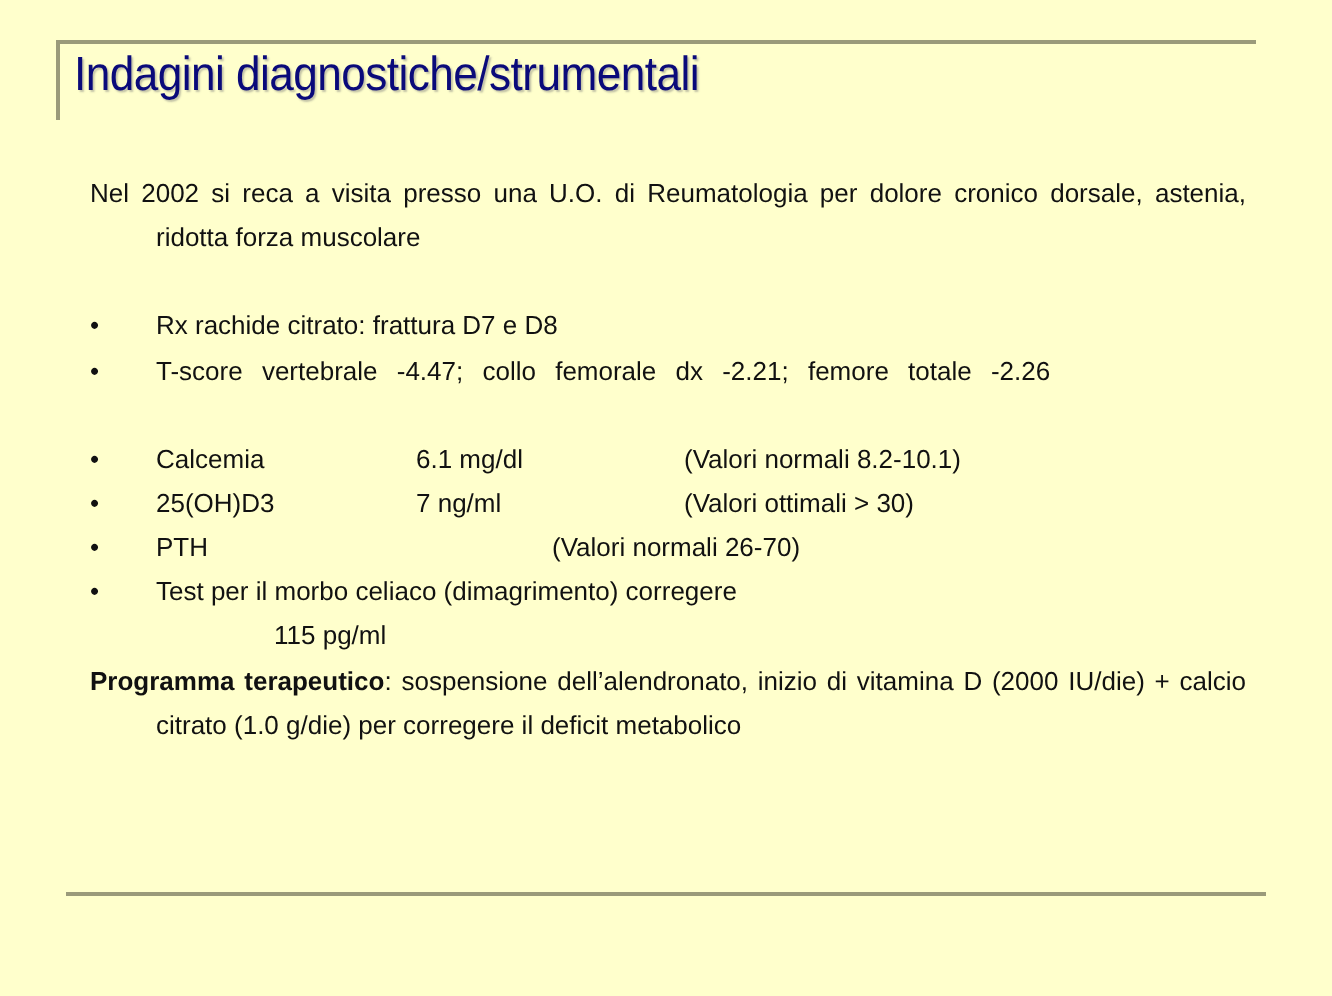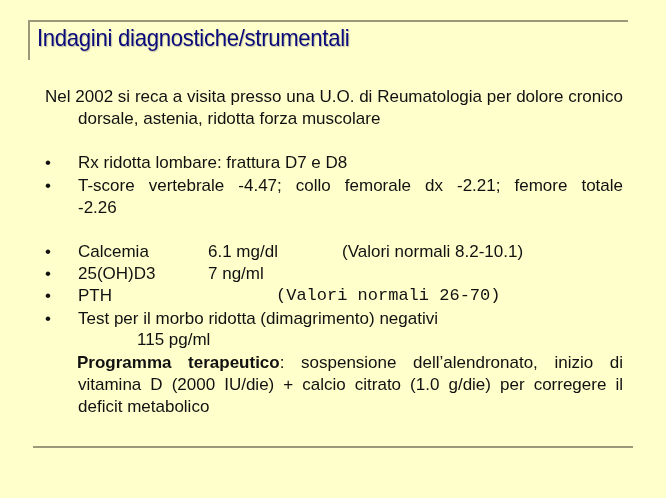--- a/index.html
+++ b/index.html
@@ -44,21 +44,21 @@
       text-shadow: 1px 1px 1px rgba(120, 120, 120, 0.45);
       transform: scaleX(0.92);
       transform-origin: left top;
       white-space: nowrap;
     }
     .content {
       position: absolute;
       left: 45px;
       top: 86px;
       width: 578px;
-      font-size: 17px;
+      font-size: 13px;
       line-height: 22.2px;
     }
     .para {
       text-align: justify;
       text-align-last: left;
       padding-left: 33px;
       text-indent: -33px;
       margin: 0;
     }
     .spacer {
@@ -86,24 +86,23 @@
       white-space: nowrap;
     }
     .row .dot {
       position: absolute;
       left: 0;
     }
     .row .c1 { position: absolute; left: 33px; }
     .row .c2 { position: absolute; left: 163px; }
     .row .c3 { position: absolute; left: 297px; }
     .row.pth .c2 { left: 92px; margin-top: 44px; }
-    .row.pth .c3 { left: 231px; font-family: Liberation Mono, monospace; }
+    .row.pth .c3 { left: 231px; }
     .bold {
       font-weight: bold;
-      margin-left: 32px;
     }
     .word-spaced {
       word-spacing: 6px;
     }
     .bottom-line {
       position: absolute;
       left: 33px;
       top: 446px;
       width: 600px;
       height: 2px;
@@ -117,49 +116,50 @@
 <div class="title">Indagini diagnostiche/strumentali</div>
 
 <div class="content">
   <p class="para">Nel 2002 si reca a visita presso una U.O. di Reumatologia per dolore cronico dorsale, astenia, ridotta forza muscolare</p>
 
   <div class="spacer"></div>
 
 
   <div class="bullet">
     <span class="dot">•</span>
-    <span>Rx ridotta lombare: frattura D7 e D8</span>
+    <span>Rx rachide citrato: frattura D7 e D8</span>
   </div>
   <div class="bullet word-spaced">
     <span class="dot">•</span>
     <span>T-score vertebrale -4.47; collo femorale dx -2.21; femore totale -2.26</span>
   </div>
 
   <div class="spacer"></div>
 
   <div class="row">
     <span class="dot">•</span>
     <span class="c1">Calcemia</span>
     <span class="c2">6.1 mg/dl</span>
     <span class="c3">(Valori normali 8.2-10.1)</span>
   </div>
   <div class="row">
     <span class="dot">•</span>
     <span class="c1">25(OH)D3</span>
     <span class="c2">7 ng/ml</span>
+    <span class="c3">(Valori ottimali &gt; 30)</span>
   </div>
   <div class="row pth">
     <span class="dot">•</span>
     <span class="c1">PTH</span>
     <span class="c2">115 pg/ml</span>
     <span class="c3">(Valori normali 26-70)</span>
   </div>
   <div class="bullet">
     <span class="dot">•</span>
-    <span>Test per il morbo ridotta (dimagrimento) negativi</span>
+    <span>Test per il morbo celiaco (dimagrimento) corregere</span>
   </div>
 
   <div class="spacer"></div>
 
   <p class="para"><span class="bold">Programma terapeutico</span><span>:</span><span> sospensione dell’alendronato, inizio di vitamina D (2000 IU/die) + calcio citrato (1.0 g/die) per corregere il deficit metabolico</span></p>
 </div>
 
 <div class="bottom-line"></div>
 
 </body></html>

